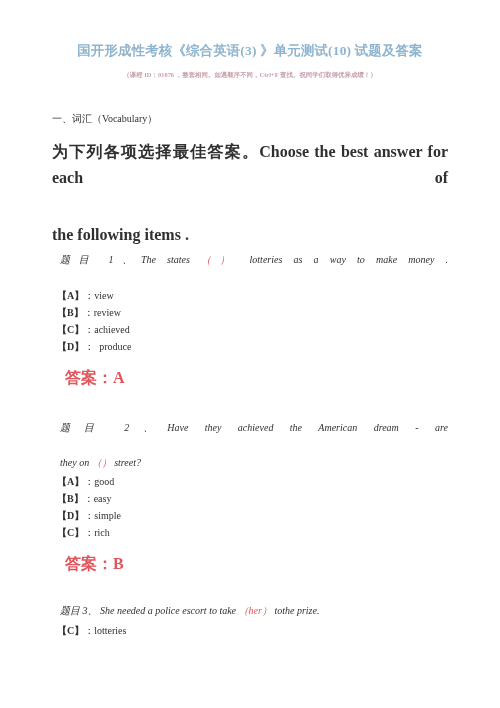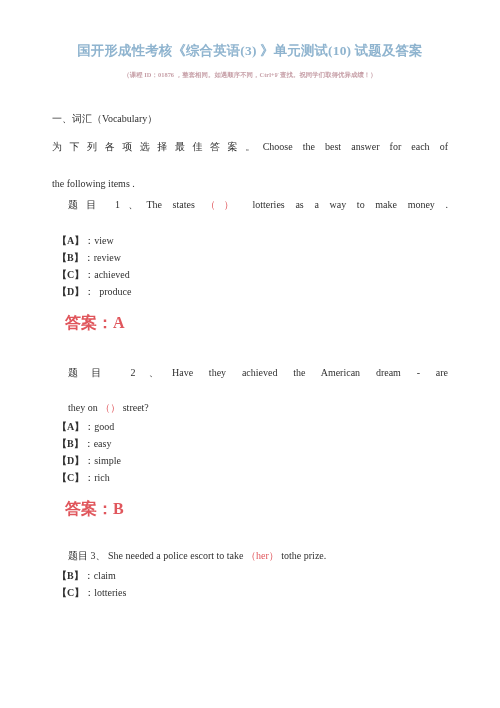--- a/index.html
+++ b/index.html
@@ -52,42 +52,44 @@
     padding-top: 19px;
   }
   .section-heading {
     font-size: 10px;
     line-height: 1.35;
     color: #303030;
     margin: 13px 0 13px 0;
     font-family: "Liberation Serif", "DejaVu Serif", serif;
   }
   .para {
-    font-size: 10px;
+    font-size: 16px;
     line-height: 1.62;
     color: #303030;
     margin: 0 0 5px 0;
     text-align: justify;
     text-justify: inter-word;
     font-family: "Liberation Serif", "DejaVu Serif", serif;
+    font-weight: bold;
   }
   .para.justify-all {
     text-align: justify;
   }
   .para.justify-all::after {
     content: "";
     display: inline-block;
     width: 100%;
   }
   .q-stem {
     font-size: 10px;
     line-height: 1.62;
     color: #303030;
-    margin: 0 0 3px 16px;
+    margin: 0 0 3px 8px;
     text-align: justify;
+    font-style: italic;
   }
   .q-stem::after {
     content: "";
     display: inline-block;
     width: 100%;
   }
   .q-stem.single-line::after {
     content: none;
   }
   .option {
@@ -177,19 +179,18 @@
       <div class="answer"><span>答案：</span><span class="en">B</span></div>
     </div>
 
     <div class="gap-sm"></div>
 
     <div class="q-block">
 
       <div class="q-stem single-line"><span class="en">题目 3、  She  needed  a  police  escort  to  take  </span><span class="blank">（her）</span><span class="en">  tothe  prize.</span></div>
 
 
-      <div class="option"><span class="opt-tag">【B】</span><span>：</span><span class="en">claim</span></div>
 
       <div class="option"><span class="opt-tag">【C】</span><span>：</span><span class="en">lotteries</span></div>
     </div>
 
   </div>
 </div>
 
 </body></html>

